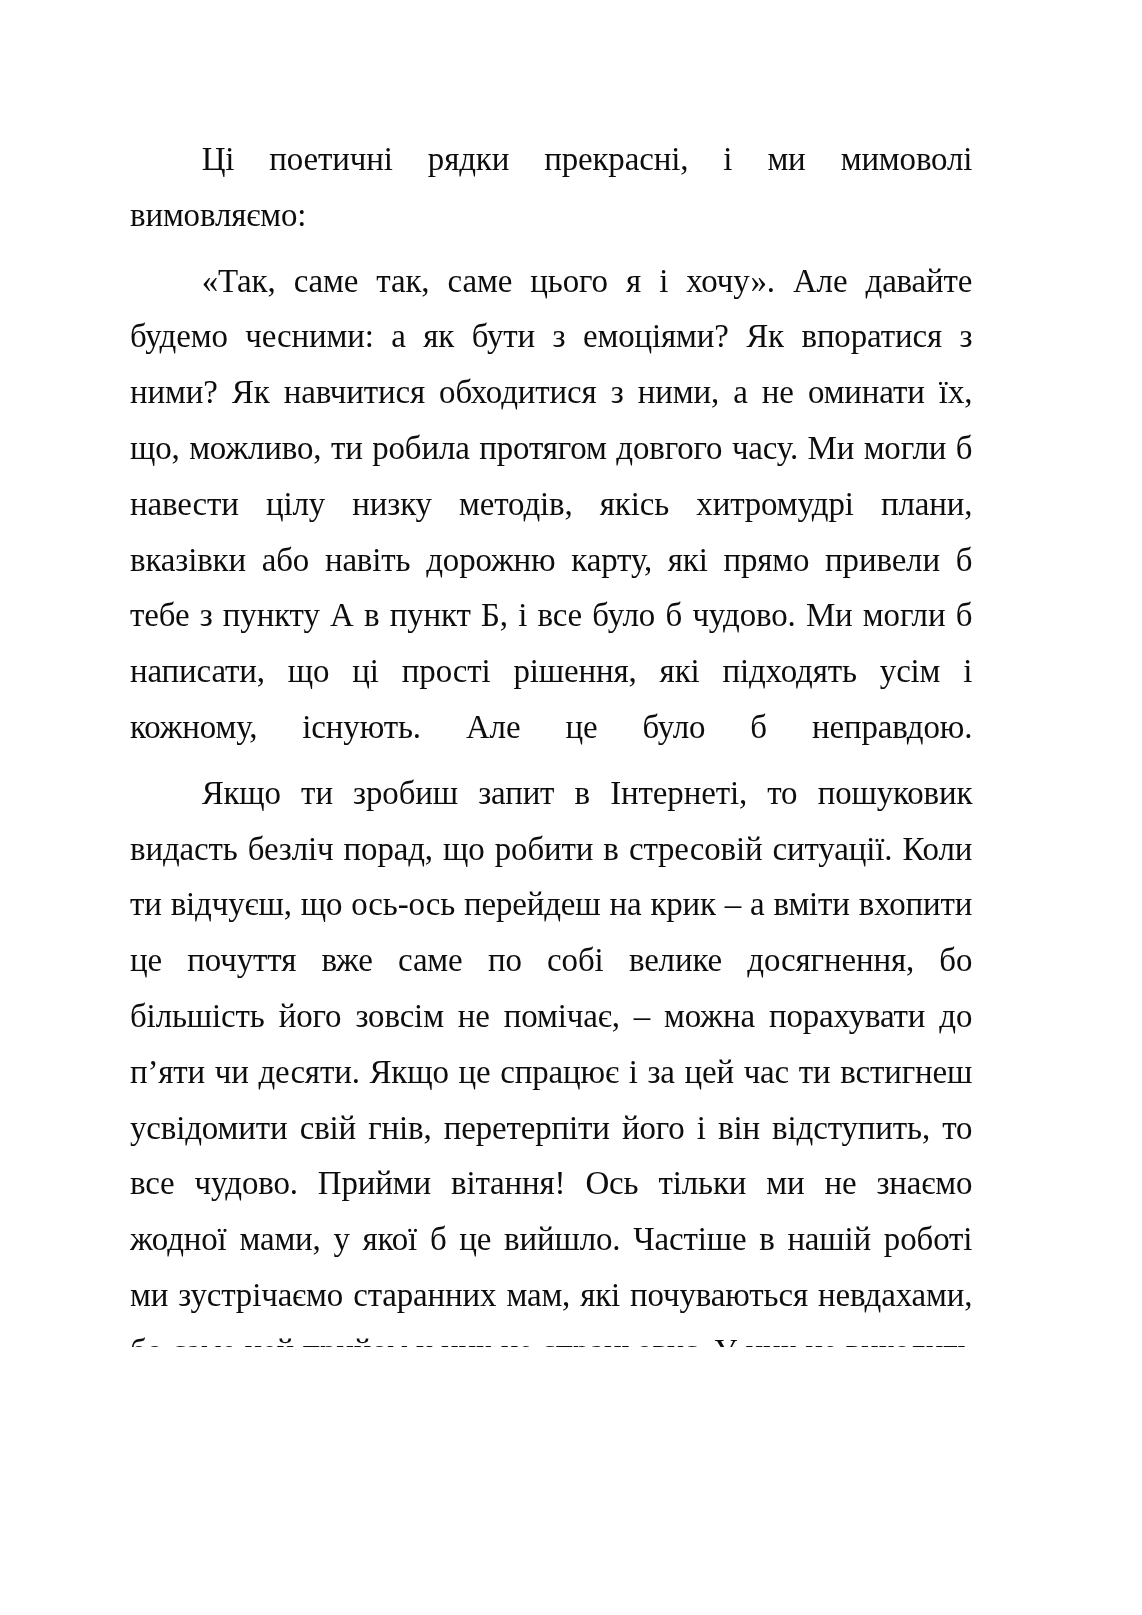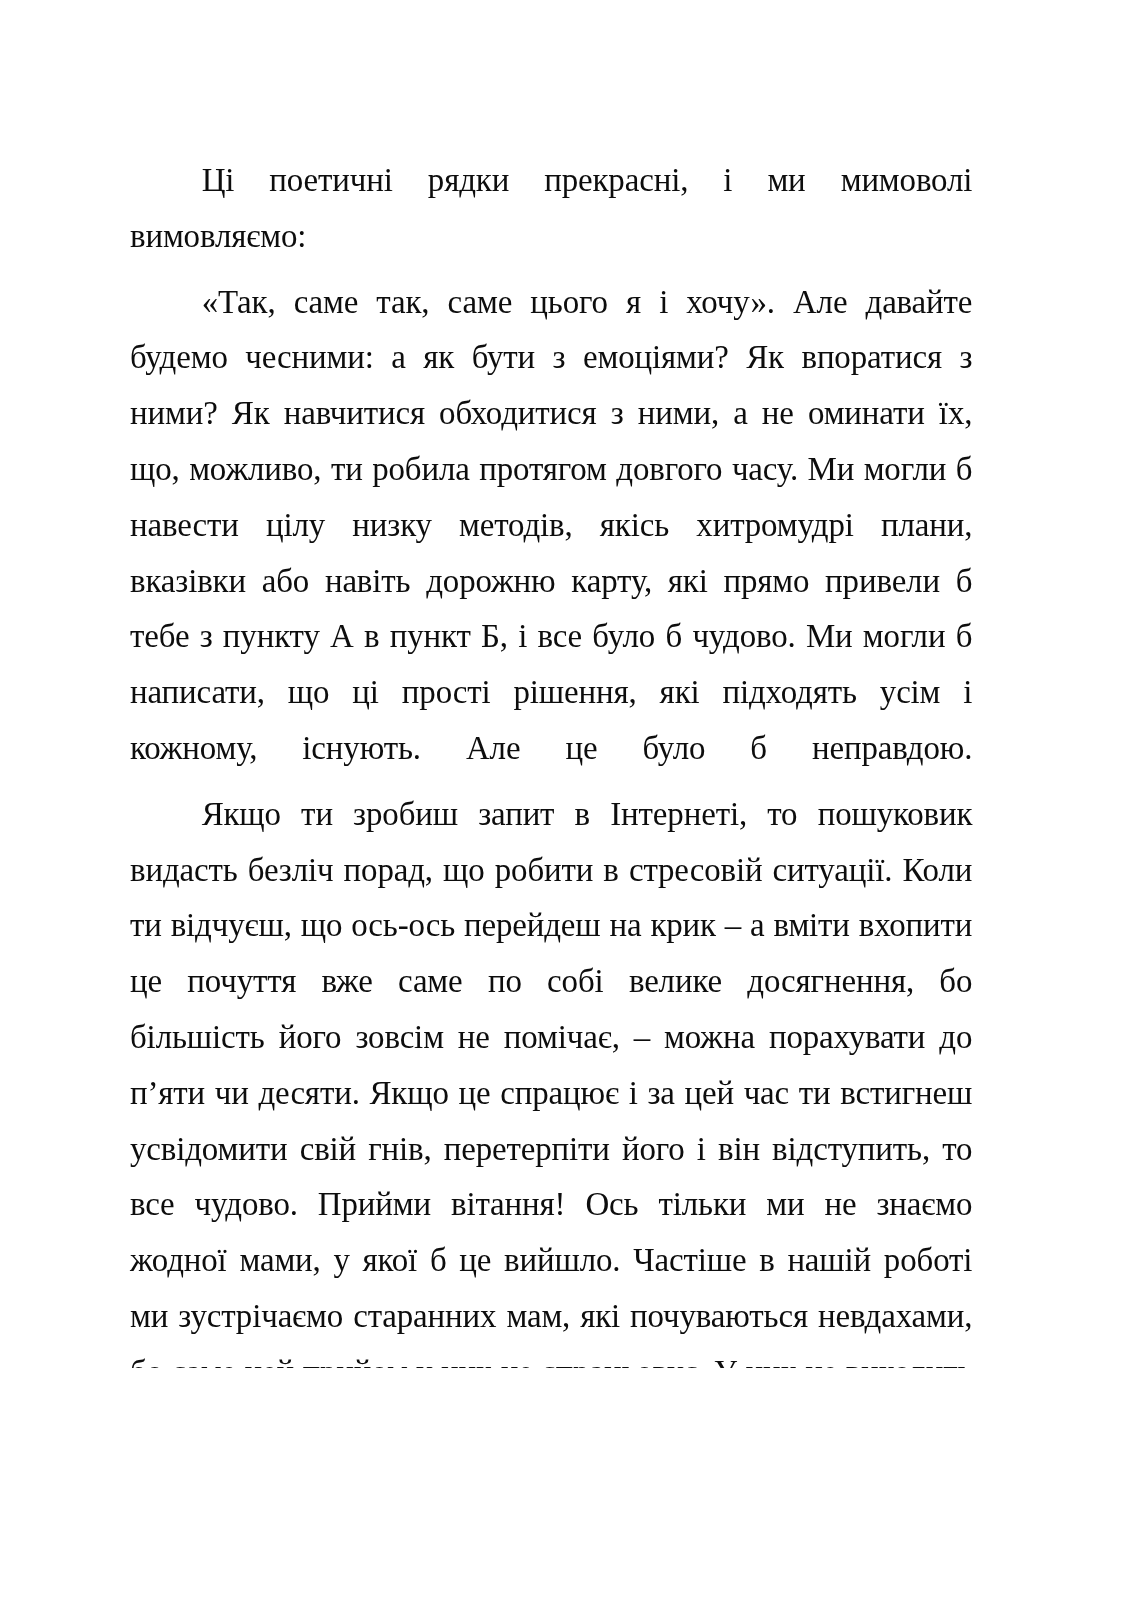--- a/index.html
+++ b/index.html
@@ -9,21 +9,20 @@
     background: #ffffff;
   }
 
   .page {
     position: relative;
     width: 1142px;
     height: 1347px;
     background: #ffffff;
     overflow: hidden;
     box-sizing: border-box;
-    margin-top: 21px;
   }
 
   .text-column {
     position: absolute;
     left: 130px;
     top: 131px;
     width: 882px;
   }
 
   .para {

